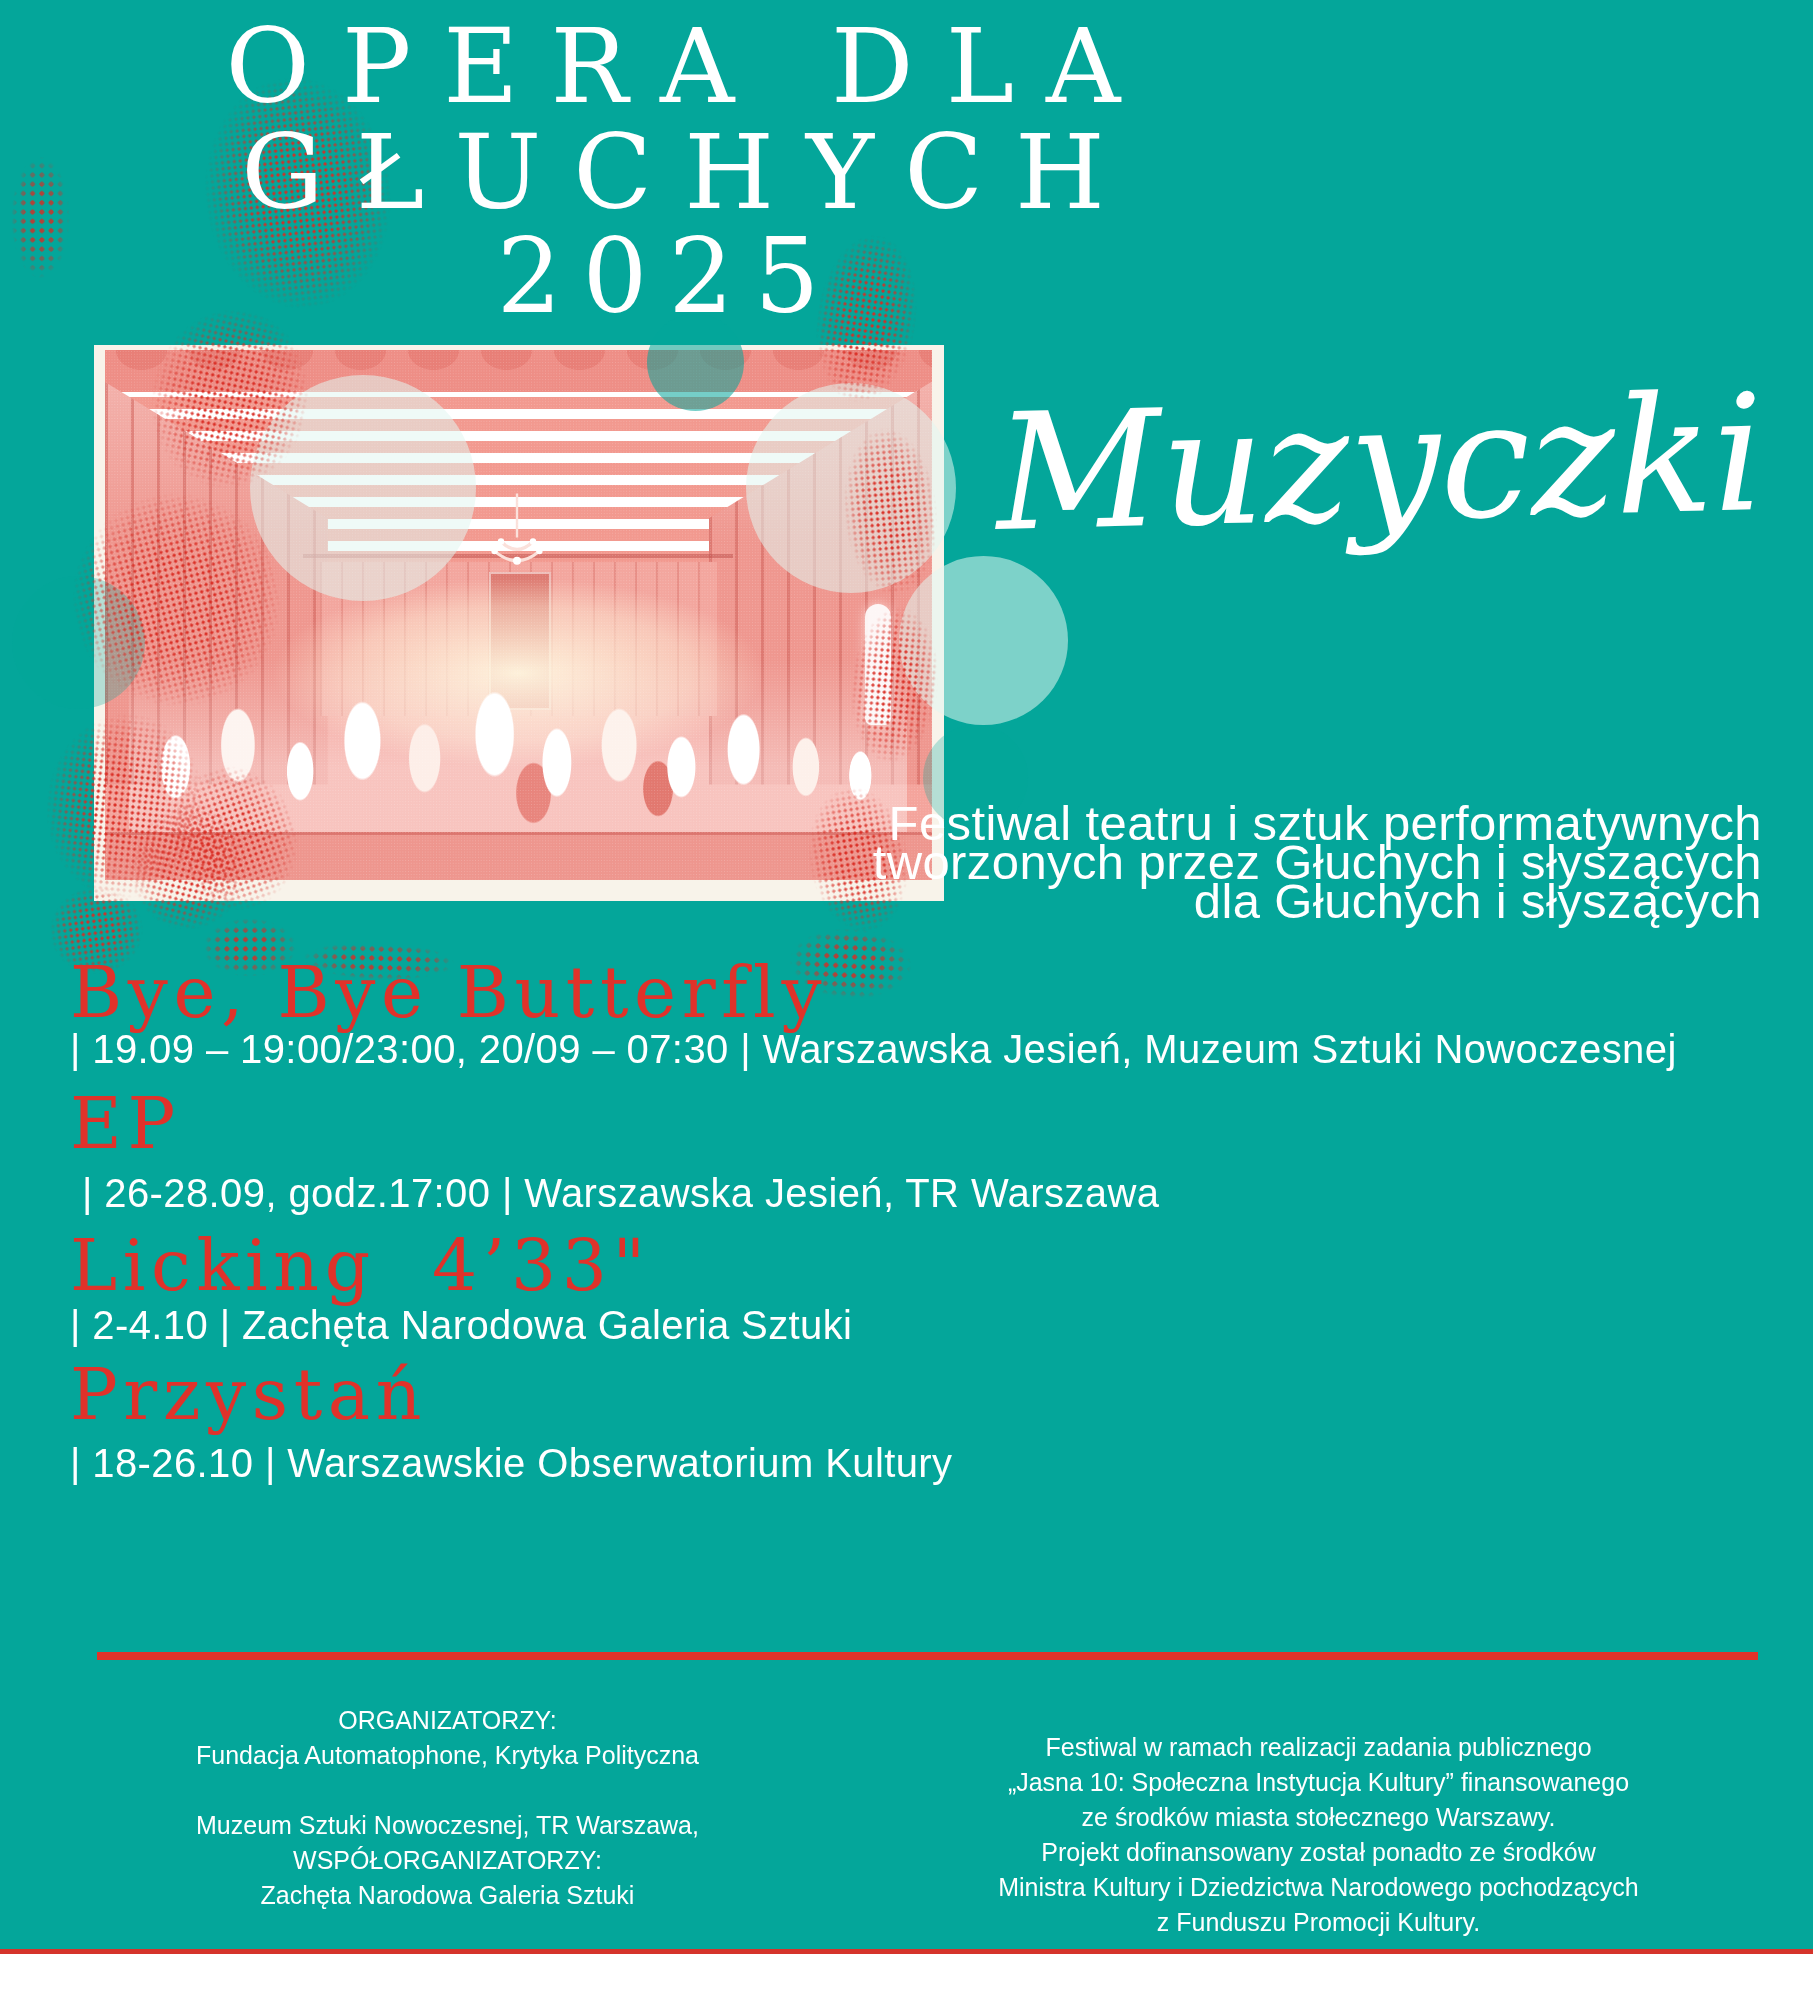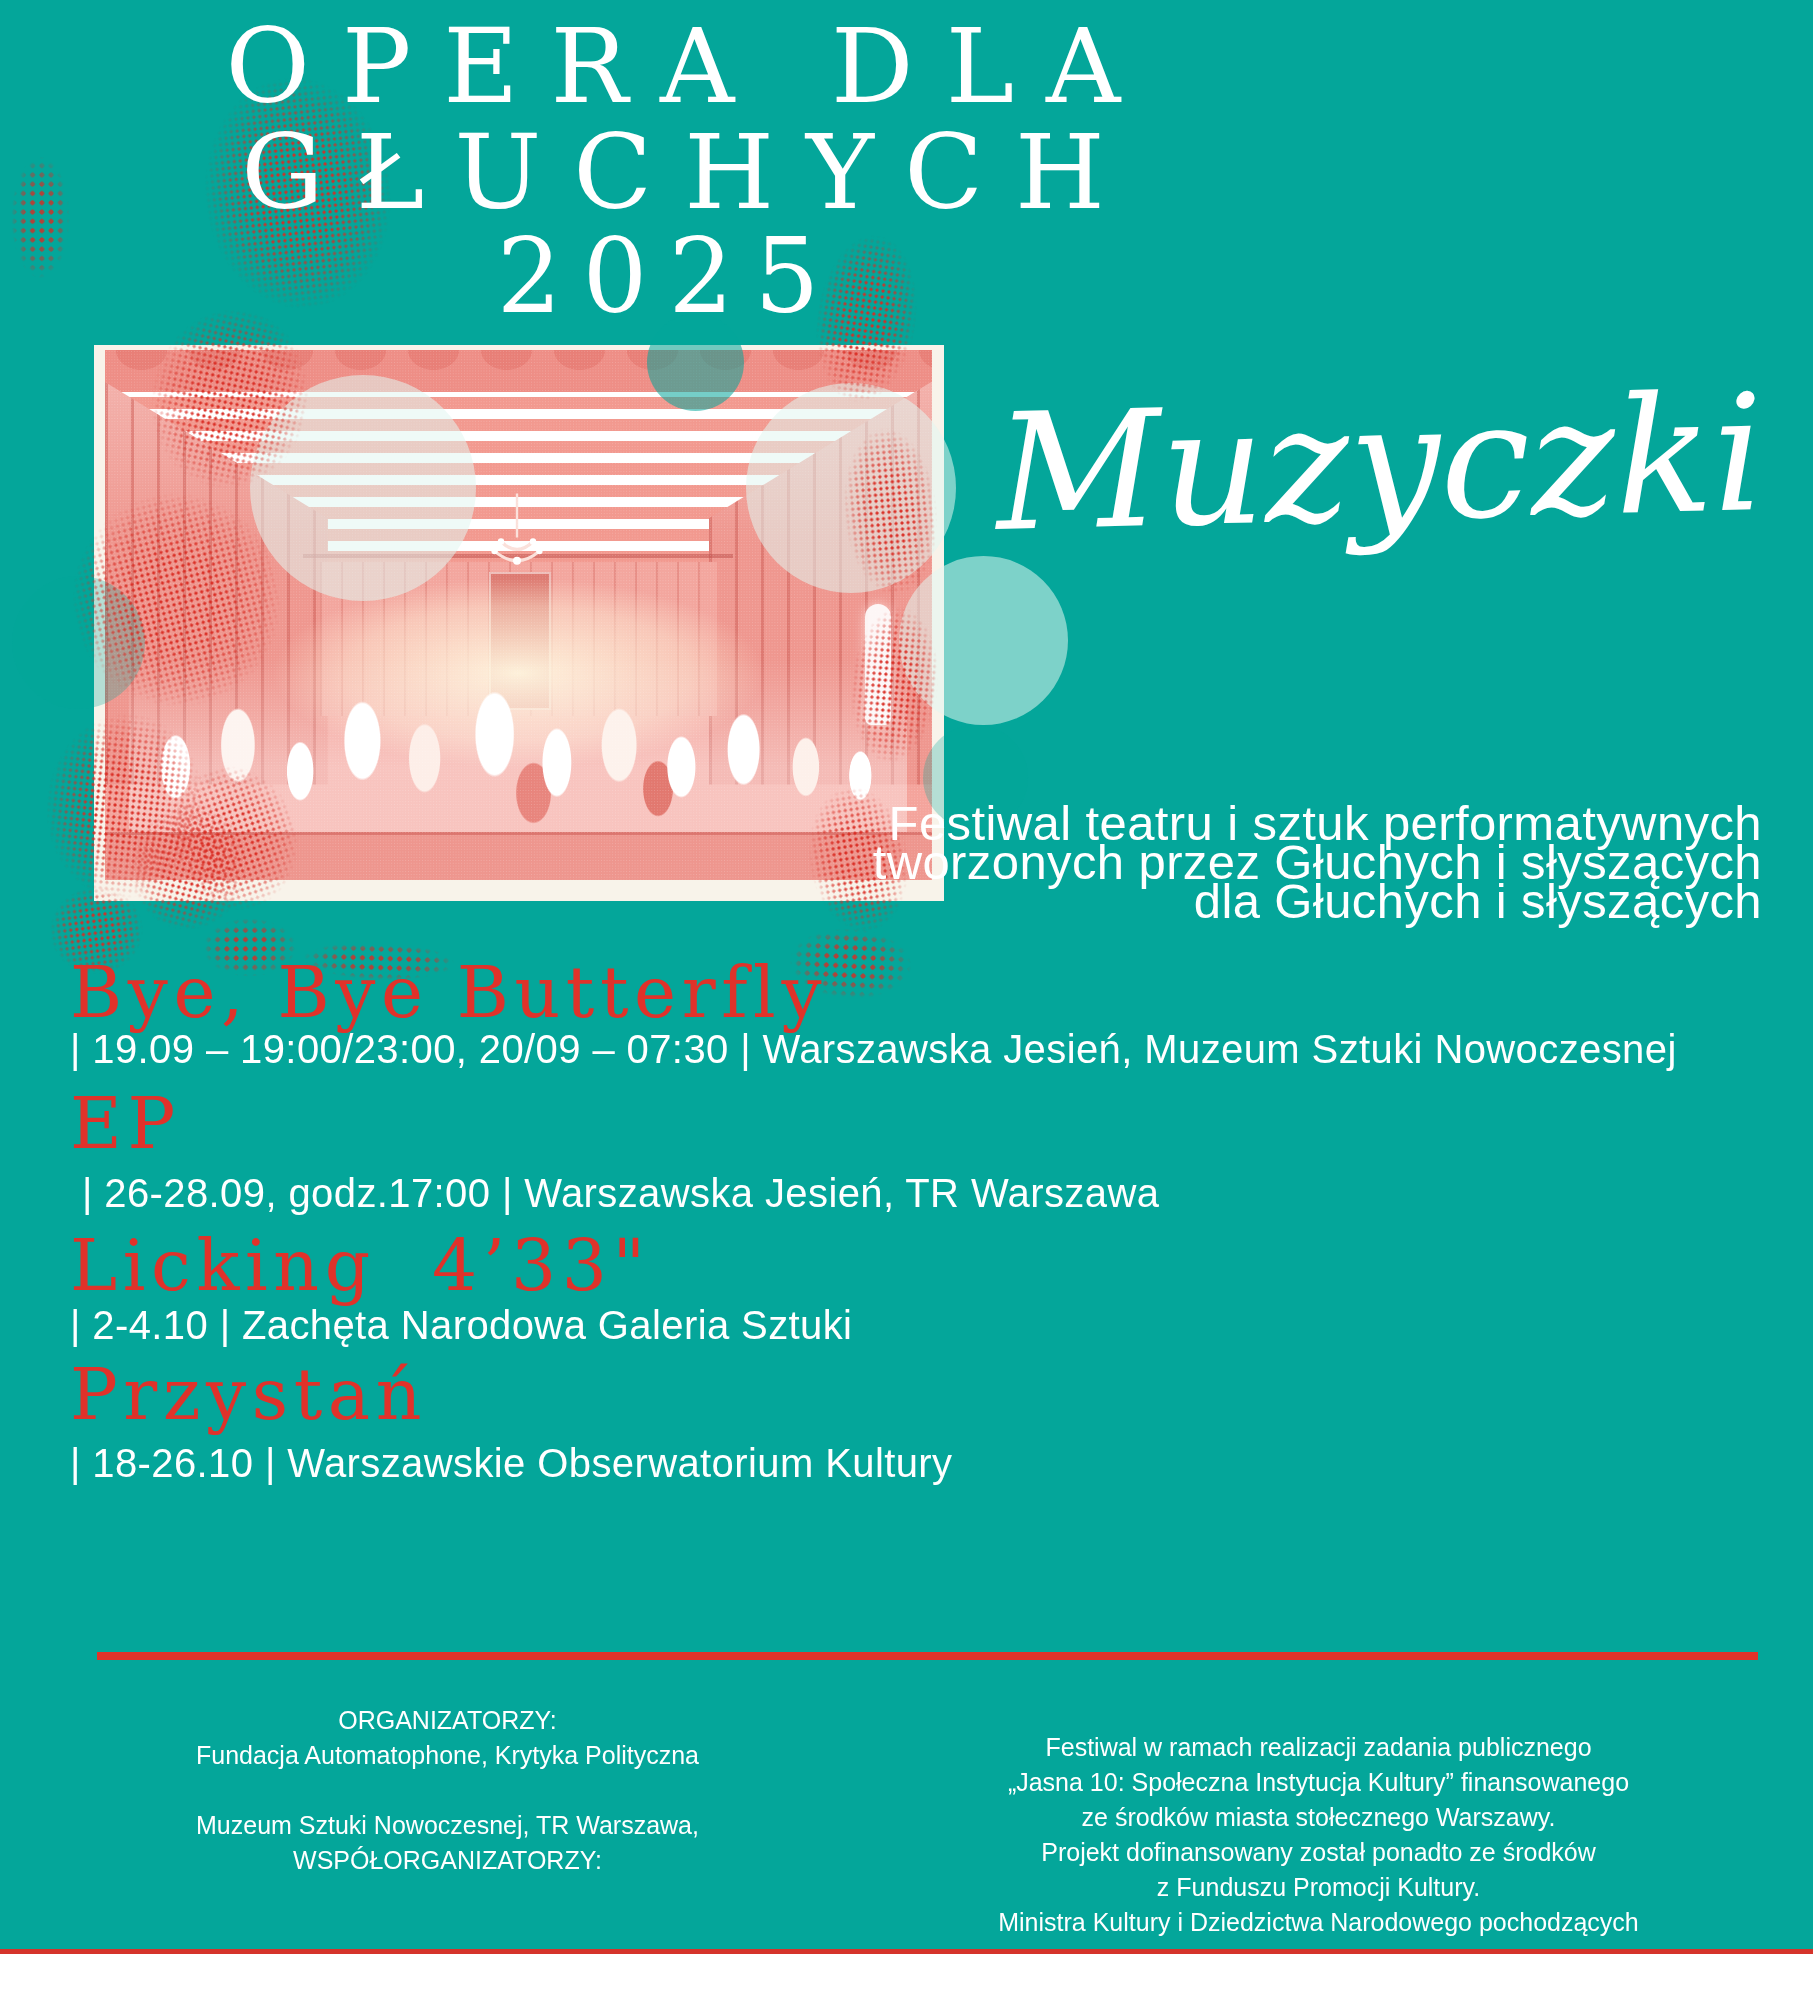--- a/index.html
+++ b/index.html
@@ -176,28 +176,29 @@
   <div class="ev-det" style="top:1440px;">| 18-26.10 | Warszawskie Obserwatorium Kultury</div>
 
   <div id="divider"></div>
 
   <div id="cred-left" class="credits">
     <div class="cl">ORGANIZATORZY:</div>
     <div class="cl">Fundacja Automatophone, Krytyka Polityczna</div>
     <div class="gap"></div>
     <div class="cl">Muzeum Sztuki Nowoczesnej, TR Warszawa,</div>
     <div class="cl">WSPÓŁORGANIZATORZY:</div>
+    <div class="cl">Zachęta Narodowa Galeria Sztuki</div>
   </div>
   <div id="cred-right" class="credits">
     <div class="cl">Festiwal w ramach realizacji zadania publicznego</div>
     <div class="cl">„Jasna 10: Społeczna Instytucja Kultury” finansowanego</div>
     <div class="cl">ze środków miasta stołecznego Warszawy.</div>
     <div class="cl">Projekt dofinansowany został ponadto ze środków</div>
+    <div class="cl">Ministra Kultury i Dziedzictwa Narodowego pochodzących</div>
     <div class="cl">z Funduszu Promocji Kultury.</div>
-    <div class="cl">Ministra Kultury i Dziedzictwa Narodowego pochodzących</div>
   </div>
 
   <div id="teal-end"></div>
   <div id="footer">
 
     
     
     
     
     

